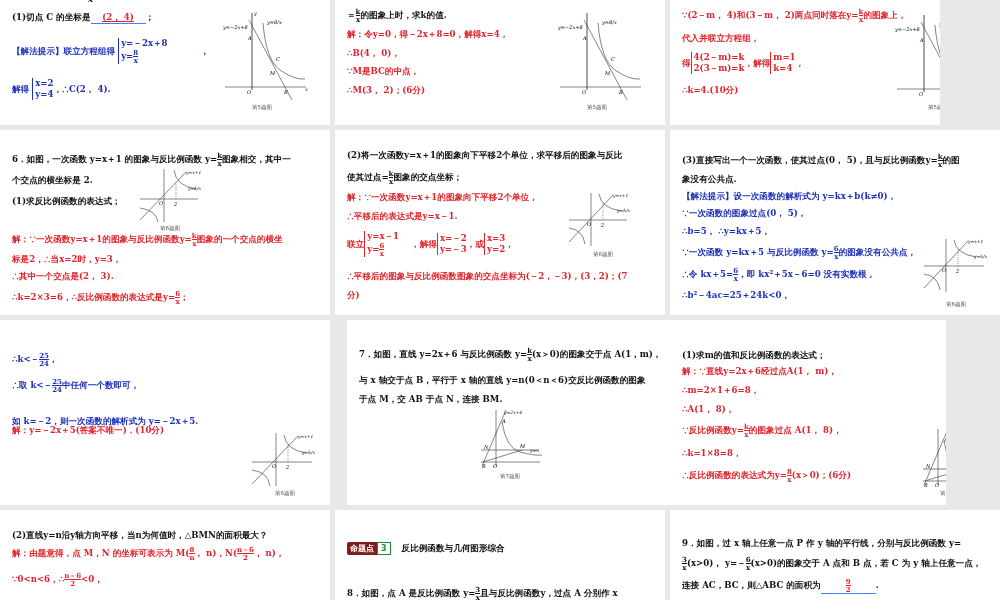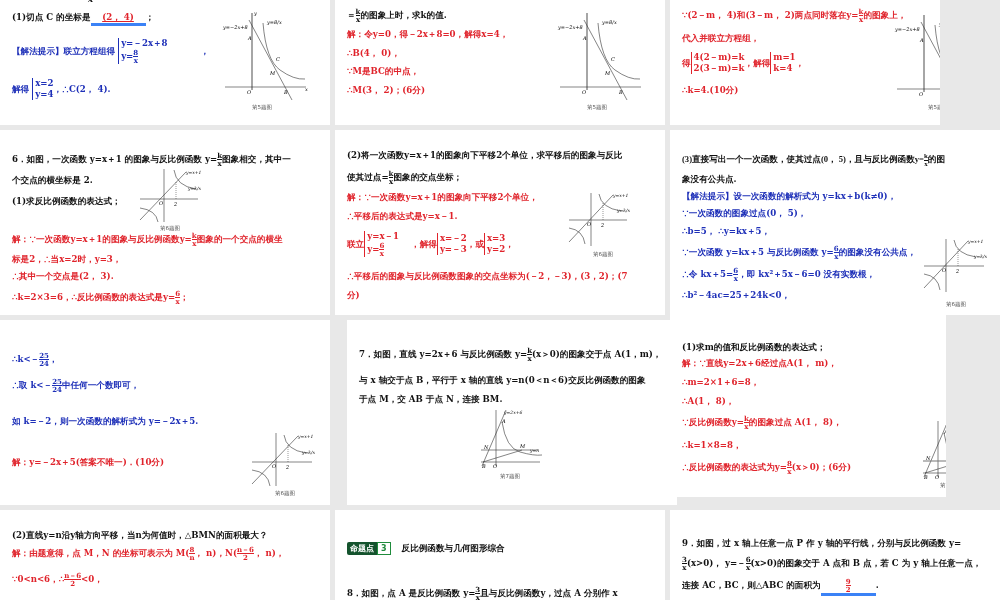--- a/index.html
+++ b/index.html
@@ -3,28 +3,28 @@
 <meta charset="utf-8">
 <style>
   html,body{margin:0;padding:0;}
   body{width:1000px;height:600px;background:#e8e8e8;position:relative;overflow:hidden;
        font-family:"DejaVu Serif","Liberation Serif",serif;}
   .panel{position:absolute;background:#fff;overflow:hidden;}
   .ln{position:absolute;left:12px;white-space:nowrap;font-size:8.6px;line-height:11px;font-weight:bold;}
   .blk{color:#111;}
   .red{color:#e0232b;}
   .blue{color:#1d2fb8;}
-  .ul{display:inline-block;border-bottom:3px solid #3b82f6;min-width:55px;text-align:center;text-decoration:underline;}
+  .ul{display:inline-block;border-bottom:1px solid #3b82f6;min-width:55px;text-align:center;text-decoration:underline;}
   .fr{display:inline-block;vertical-align:middle;text-align:center;font-size:7px;line-height:7px;}
   .fr span{display:block;}
   .fr .n{border-bottom:0.8px solid currentColor;}
   .brace{display:inline-block;vertical-align:middle;border-left:1px solid currentColor;padding-left:2px;line-height:11px;font-size:8.6px;}
   .fig{position:absolute;}
   .cap{position:absolute;font-size:5.5px;color:#555;white-space:nowrap;font-family:"DejaVu Sans",sans-serif;}
-  .tag{display:inline-block;background:#14532d;color:#fff;font-size:8px;padding:1px 3px;border-radius:2px 0 0 2px;font-family:"DejaVu Sans",sans-serif;}
+  .tag{display:inline-block;background:#7f1d1d;color:#fff;font-size:8px;padding:1px 3px;border-radius:2px 0 0 2px;font-family:"DejaVu Sans",sans-serif;}
   .tagnum{display:inline-block;background:#fff;color:#1f8b3c;border:1px solid #1f8b3c;font-size:8px;padding:0 3px;font-family:"DejaVu Sans",sans-serif;}
   svg text{font-family:"DejaVu Serif",serif;font-style:italic;}
 </style>
 </head>
 <body>
 
 <div class="panel" style="left:0;top:0;width:330px;height:125px;">
   <div class="ln blk" style="left:88px;top:-6px;font-style:italic;">x</div>
   <div class="ln blk" style="top:12px;">
     <span>(1)切点 C 的坐标是</span><span class="ul red">(2， 4)</span><span>；</span>
@@ -159,21 +159,21 @@
     <line x1="36" y1="11" x2="36" y2="28" stroke="#333" stroke-width="0.5" stroke-dasharray="1,1"></line>
     <text x="46" y="5" font-size="4.5">y=x+1</text>
       <text x="50" y="20" font-size="4.5">y=k/x</text>
     <text x="34" y="35" font-size="5">2</text>
       <text x="20" y="34" font-size="5">O</text>
   </svg>
   <div class="cap" style="left:258px;top:121px">第6题图</div>
 </div>
 
 <div class="panel" style="left:670px;top:130px;width:330px;height:185px;">
-  <div class="ln blk" style="top:23px;font-family:Liberation Serif, serif;">
+  <div class="ln blk" style="top:23px;">
     <span>(3)直接写出一个一次函数，使其过点(0， 5)，且与反比例函数y=</span><span class="fr"><span class="n">k</span><span>x</span></span><span>的图</span>
   </div>
   <div class="ln blk" style="top:44px;">象没有公共点.</div>
   <div class="ln blue" style="top:61px;">【解法提示】设一次函数的解析式为 y=kx＋b(k≠0)，</div>
   <div class="ln blue" style="top:78px;">∵一次函数的图象过点(0， 5)，</div>
   <div class="ln blue" style="top:96px;">∴b=5， ∴y=kx＋5，</div>
   <div class="ln blue" style="top:115px;">
     <span>∵一次函数 y=kx＋5 与反比例函数 y=</span><span class="fr"><span class="n">6</span><span>x</span></span><span>的图象没有公共点，</span>
   </div>
   <div class="ln blue" style="top:137px;">
@@ -196,21 +196,21 @@
 </div>
 
 <div class="panel" style="left:0;top:320px;width:330px;height:185px;">
   <div class="ln blue" style="top:32px;">
     <span>∴k&lt;－</span><span class="fr"><span class="n">25</span><span>24</span></span><span>，</span>
   </div>
   <div class="ln blue" style="top:58px;">
     <span>∴取 k&lt;－</span><span class="fr"><span class="n">25</span><span>24</span></span><span>中任何一个数即可，</span>
   </div>
   <div class="ln blue" style="top:96px;">如 k=－2，则一次函数的解析式为 y=－2x＋5.</div>
-  <div class="ln red" style="top:105px;margin-top:32px;">解：y=－2x＋5(答案不唯一)．(10分)</div>
+  <div class="ln red" style="top:105px;">解：y=－2x＋5(答案不唯一)．(10分)</div>
   <svg class="fig" style="left:250px;top:112px" width="72" height="56" viewBox="0 0 72 56">
     <line x1="26" y1="54" x2="26" y2="1" stroke="#333" stroke-width="0.6"></line>
     <line x1="2" y1="30" x2="62" y2="30" stroke="#333" stroke-width="0.6"></line>
     <line x1="2" y1="52" x2="48" y2="4" stroke="#333" stroke-width="0.6"></line>
     <path d="M34,3 Q36,18 56,21" stroke="#333" stroke-width="0.6" fill="none"></path>
     <path d="M2,38 Q18,40 20,54" stroke="#333" stroke-width="0.6" fill="none"></path>
     <line x1="38" y1="13" x2="38" y2="30" stroke="#333" stroke-width="0.5" stroke-dasharray="1,1"></line>
     <text x="48" y="6" font-size="4.5">y=x+1</text>
       <text x="52" y="22" font-size="4.5">y=k/x</text>
     <text x="36" y="37" font-size="5">2</text>
@@ -236,21 +236,21 @@
     <text x="22" y="15" font-size="5">A</text>
       <text x="4" y="41" font-size="5">N</text>
     <text x="40" y="40" font-size="5">M</text>
       <text x="50" y="44" font-size="4.5">y=n</text>
     <text x="2" y="60" font-size="5">B</text>
       <text x="13" y="60" font-size="5">O</text>
   </svg>
   <div class="cap" style="left:153px;top:153px">第7题图</div>
 </div>
 
-<div class="panel" style="left:670px;top:312px;width:276px;height:185px;">
+<div class="panel" style="left:670px;top:320px;width:276px;height:185px;">
   <div class="ln blk" style="top:30px;">(1)求m的值和反比例函数的表达式；</div>
   <div class="ln red" style="top:46px;">解：∵直线y=2x＋6经过点A(1， m)，</div>
   <div class="ln red" style="top:65px;">∴m=2×1＋6=8，</div>
   <div class="ln red" style="top:84px;">∴A(1， 8)，</div>
   <div class="ln red" style="top:103px;">
     <span>∵反比例函数y=</span><span class="fr"><span class="n">k</span><span>x</span></span><span>的图象过点  A(1， 8)，</span>
   </div>
   <div class="ln red" style="top:128px;">∴k=1×8=8，</div>
   <div class="ln red" style="top:148px;">
     <span>∴反比例函数的表达式为y=</span><span class="fr"><span class="n">8</span><span>x</span></span><span>(x＞0)；(6分)</span>

